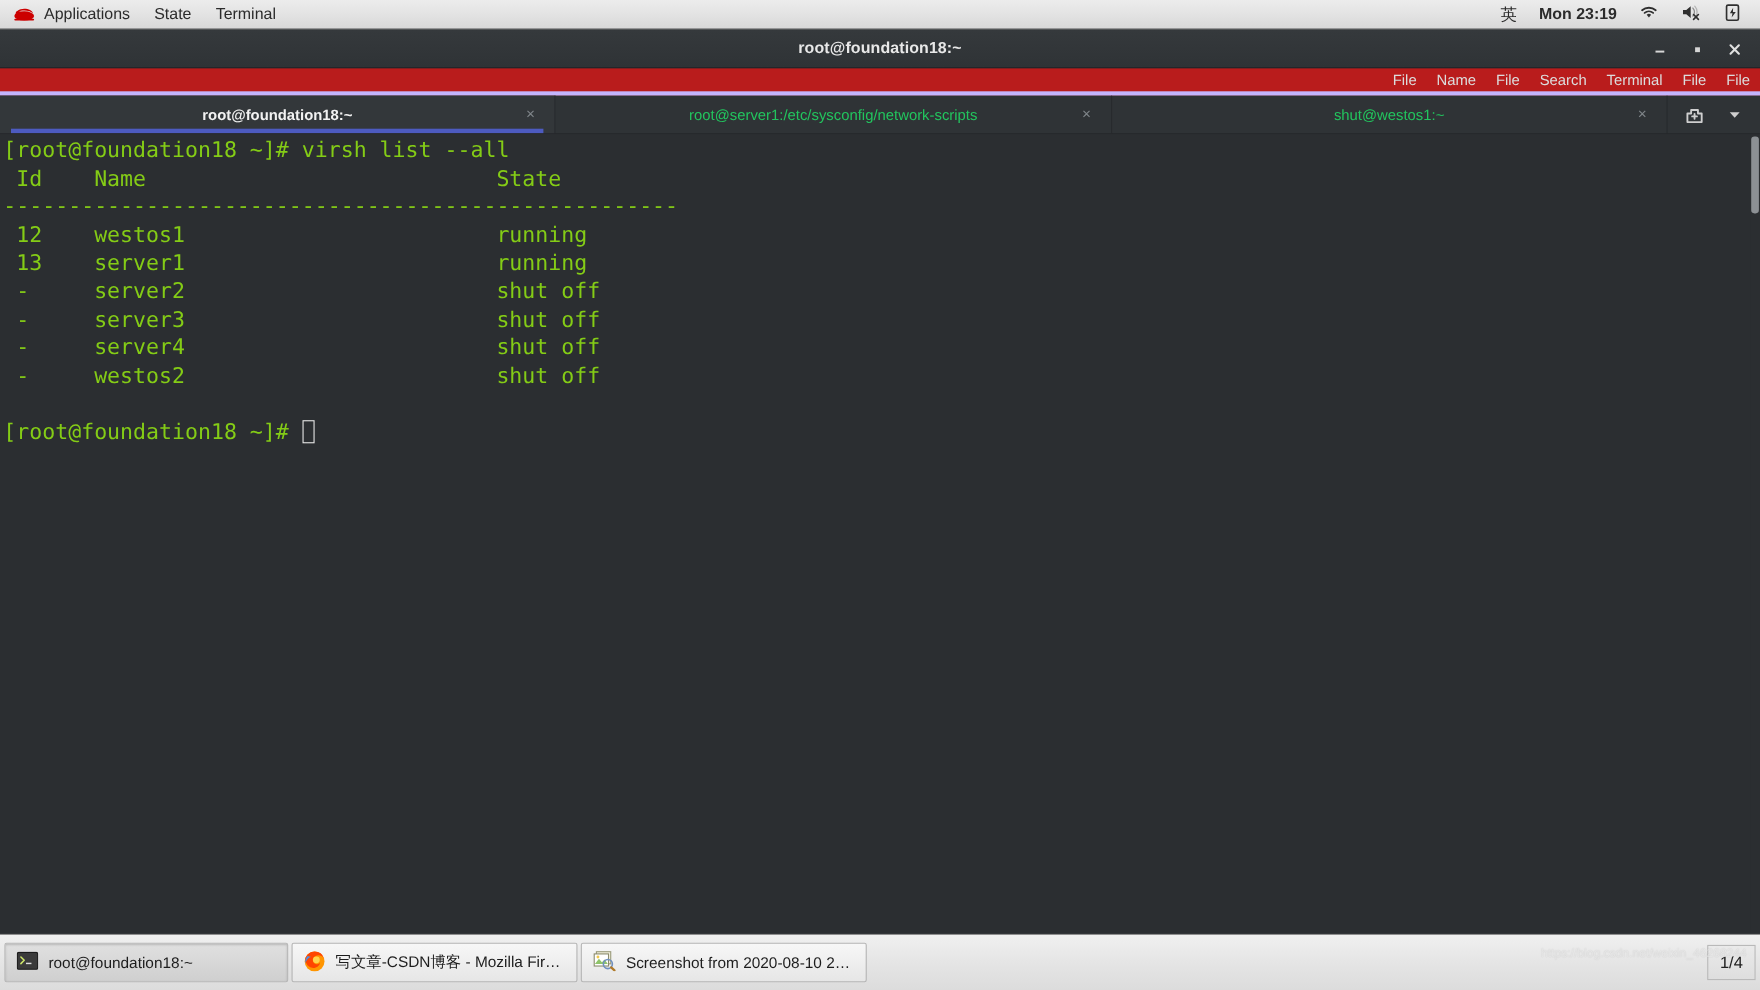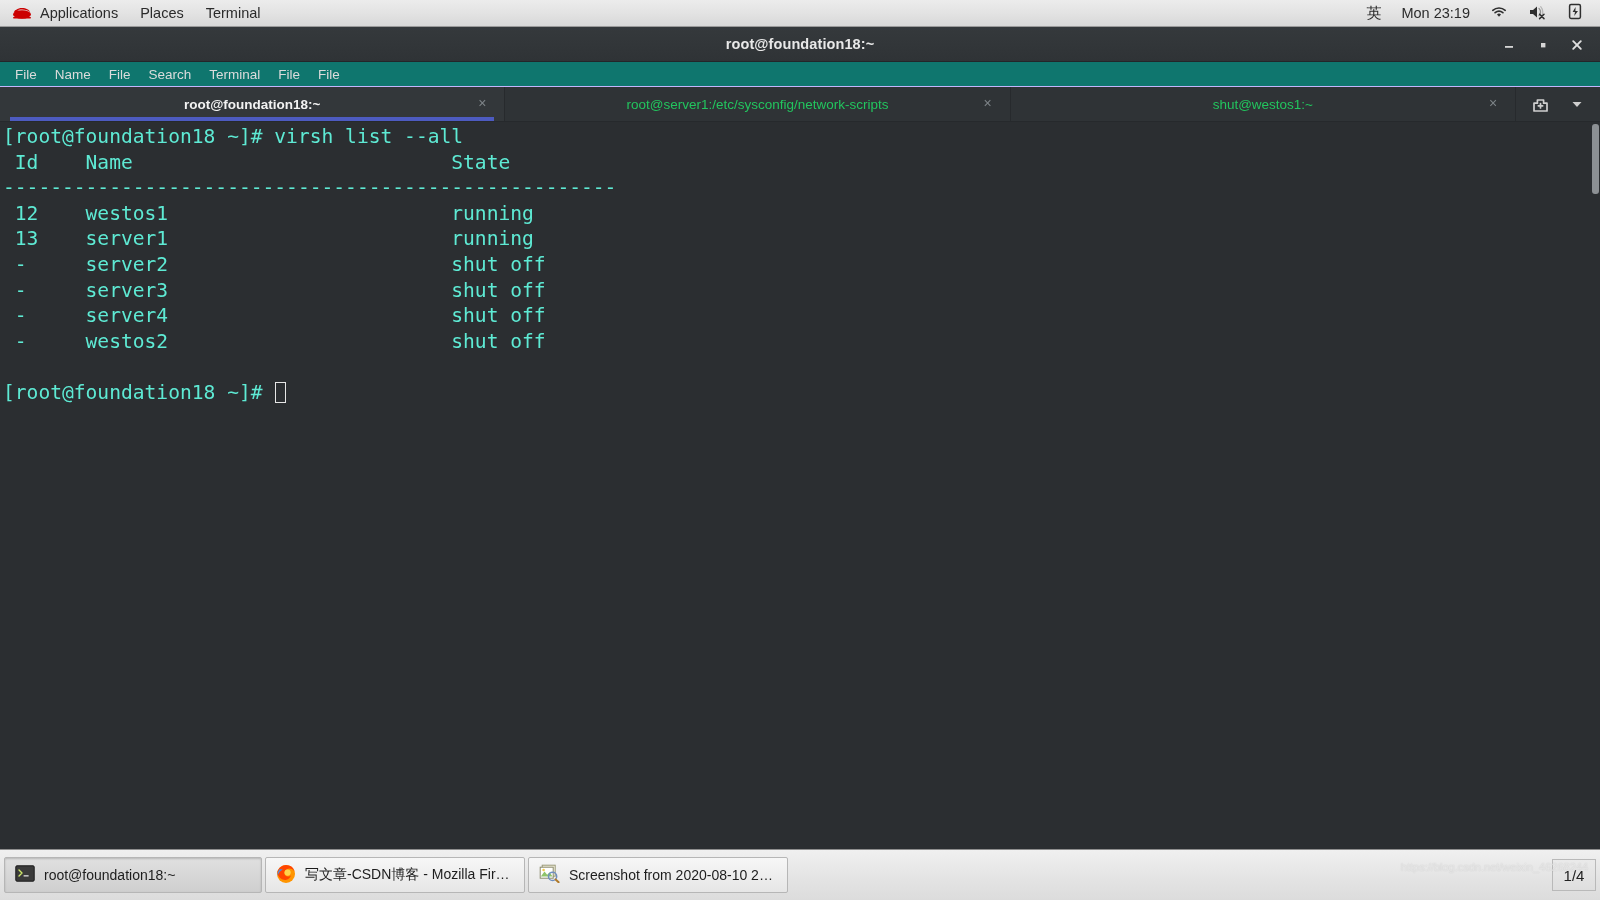--- a/index.html
+++ b/index.html
@@ -23,21 +23,21 @@
     padding: 0 11px; height: 25px;
     display: flex; align-items: center; gap: 7px;
     cursor: default;
   }
   #redhat-logo { width: 22px; height: 16px; position: relative; display:block; }
   .panel-right {
     margin-left: auto; display: flex; align-items: center;
     gap: 0px; padding-right: 8px;
   }
   .panel-right .panel-menu { padding: 0 10px; gap: 4px; }
-  #panel-clock { font-size: 14.5px; }
+  #panel-clock { font-size: 14.5px; font-weight: bold; }
   #ime-label { font-size: 15px; }
 
   
   .sysicon { display:block; }
 
   
   #terminal-window {
     position: absolute; left: 0; top: 27px;
     width: 1600px; height: 822px;
     background: #2b2e31;
@@ -58,24 +58,25 @@
     display: flex; align-items: center; gap: 4px;
   }
   .winbtn {
     width: 30px; height: 26px;
     display: flex; align-items: center; justify-content: center;
     color: #d6d6d6; font-size: 14px; cursor: default;
     border-radius: 3px;
   }
 
   #menubar {
-    height: 25px; background: #0f766e;
+    height: 25px; background: #b91c1c;
     display: flex; align-items: center;
     padding-left: 6px;
-    border-bottom: 1px solid #c4b5fd;
+    border-bottom: 4px solid #c4b5fd;
+    justify-content: flex-end;
   }
   .menu-item {
     padding: 0 9px; height: 25px; line-height: 25px;
     font-size: 13.5px; color: #dcdcdc; cursor: default;
   }
 
   
   #tabbar {
     height: 35px; background: #2f3336;
     display: flex; align-items: stretch;
@@ -118,21 +119,21 @@
     flex: 1 1 auto;
     background: #2b2e31;
     padding: 2px 0 0 3px;
     overflow: hidden;
     position: relative;
   }
   pre#terminal-text {
     font-family: "DejaVu Sans Mono", "Liberation Mono", monospace;
     font-size: 19.6px;
     line-height: 25.6px;
-    color: #5eead4;
+    color: #84cc16;
     white-space: pre;
     margin: 0;
     letter-spacing: 0px;
   }
   #cursor {
     display: inline-block;
     width: 11px; height: 21px;
     border: 1.6px solid #e6e6e6;
     vertical-align: -4px;
     margin-left: 1px;
@@ -208,21 +209,21 @@
         <ellipse cx="11" cy="9.5" rx="9" ry="4.2" fill="#cc0000"></ellipse>
         <path d="M3 9 C3 5.5 6.5 3 11 3 C15 3 18.6 4.6 19 7.3 C17.5 5.6 14.4 4.6 11 4.6 C6.6 4.6 3.4 6.4 3 9 Z" fill="#cc0000"></path>
         <ellipse cx="5.6" cy="6.6" rx="2.3" ry="1.6" fill="#cc0000"></ellipse>
         <rect x="2" y="12" width="18" height="1.6" rx="0.8" fill="#cc0000"></rect>
       </svg>
     </span>
     <span>Applications</span>
   </div>
 
   <div class="panel-menu">
-    <span>Places</span>
+    <span>State</span>
   </div>
 
   <div class="panel-menu">
     <span>Terminal</span>
   </div>
 
   <div class="panel-right">
     <div class="panel-menu">
       <span id="ime-label">英</span>
     </div>

